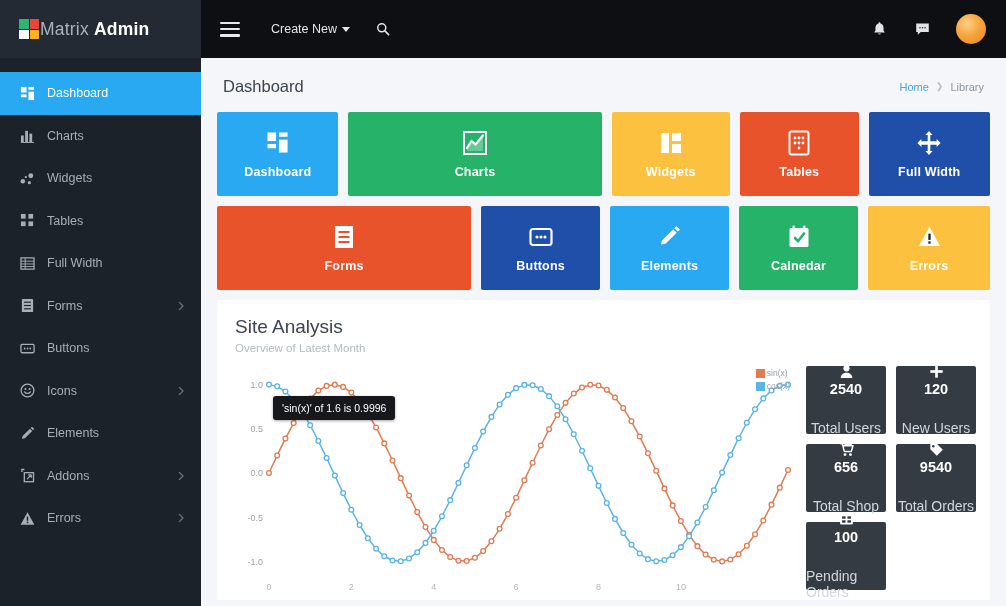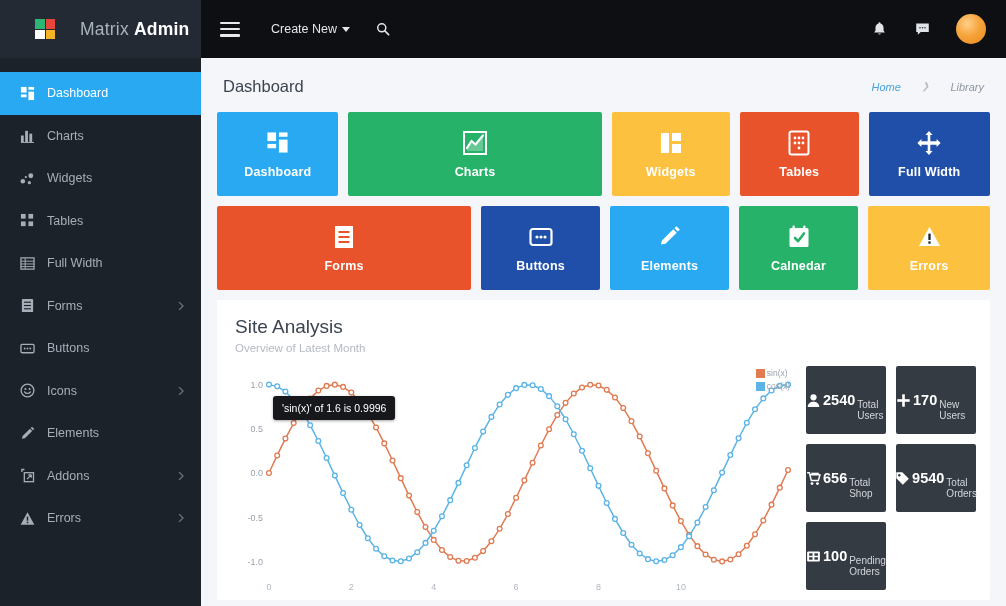--- a/index.html
+++ b/index.html
@@ -9,22 +9,22 @@
     background: #ffffff; overflow: hidden;
   }
   .app { position: relative; width: 1006px; height: 606px; display: flex; background:#f4f6f9; }
 
   
   .sidebar {
     width: 201px; height: 606px; background: #1c2229;
     display: flex; flex-direction: column; flex: 0 0 201px;
   }
   .brand {
-    height: 58px; display: flex; align-items: center; gap: 25px;
-    padding-left: 35px; background: #242a33; text-align: right;
+    height: 58px; display: flex; align-items: center; gap: 1px;
+    padding-left: 19px; background: #242a33; text-align: right;
   }
   .logo-grid {
     width: 20px; height: 20px; display: grid;
     grid-template-columns: 1fr 1fr; grid-template-rows: 1fr 1fr; gap: 1px;
   }
   .logo-grid i { display:block; }
   .brand-text { font-size: 17.5px; letter-spacing: .2px; white-space: nowrap; }
   .brand-text .m1 { color: #a9b2bd; font-weight: 400; }
   .brand-text .m2 { color: #ffffff; font-weight: 700; }
 
@@ -68,21 +68,21 @@
   }
 
   
   .content { flex:1 1 auto; background:#f4f6f9; padding: 0 0 0 0; overflow:hidden; }
 
   .pagehead {
     display:flex; align-items:center; justify-content:space-between;
     padding: 19px 22px 16px 22px;
   }
   .page-title { font-size: 16.5px; color: #3c4450; font-weight: 400; }
-  .crumbs { display:flex; align-items:flex-start; gap:21px; font-size: 11px; font-style: italic; }
+  .crumbs { display:flex; align-items:flex-start; gap:7px; font-size: 11px; }
   .crumb-link { color: #4aa3df; cursor:pointer; }
   .crumb-sep { color:#b6bcc6; font-size:9px; }
   .crumb-cur { color: #8e96a2; }
 
   
   .tiles { padding: 0 16px; }
   .tile-row { display:flex; gap: 10px; margin-bottom: 10px; }
   .tile {
     height: 84px; border-radius: 2px; display:flex; flex-direction:column;
     align-items:center; justify-content:center; gap:9px; cursor:pointer;
@@ -112,26 +112,26 @@
   .legend { position:absolute; right: 4px; top: 2px; }
   .legend-row { display:flex; align-items:center; gap:2px; margin-bottom: 3px; }
   .legend-sw { width: 9px; height: 9px; display:block; }
   .legend-txt { font-size: 8.5px; color:#9aa2ad; }
 
   
   .stats { display:grid; grid-template-columns: 80px 80px; grid-auto-rows: 68px;
            gap: 10px; flex:0 0 170px; align-content:start; }
   .stat {
     background:#353b43; border-radius:2px; color:#fff; display:flex;
-    flex-direction:row; align-items:center; justify-content:center; gap:2px; cursor:pointer;
+    flex-direction:column; align-items:center; justify-content:center; gap:2px; cursor:pointer;
   }
   .stat .s-ico { height:17px; display:flex; align-items:center; }
   .stat .s-ico svg { display:block; width:15px; height:15px; }
   .stat .s-val { font-size: 14.5px; font-weight:700; line-height:1.15; }
-  .stat .s-lab { font-size: 10px; color:#d3d7dc;margin-top:20px; }
+  .stat .s-lab { font-size: 14px; color:#d3d7dc;margin-top:20px; }
 </style>
 </head>
 <body>
 
 <div class="app">
 
   <aside class="sidebar">
     <div class="brand">
       <span class="logo-grid">
           <i style="background: rgb(43, 182, 115);"></i>
@@ -631,21 +631,21 @@
                 <span class="s-val">2540</span>
                 <span class="s-lab">Total Users</span>
               </div>
               <div class="stat">
                 <span class="s-ico">
                   <svg viewBox="0 0 16 16">
                     <rect x="6.6" y="1.4" width="2.8" height="13.2" fill="#fff"></rect>
                     <rect x="1.4" y="6.6" width="13.2" height="2.8" fill="#fff"></rect>
                   </svg>
                 </span>
-                <span class="s-val">170</span>
+                <span class="s-val">120</span>
                 <span class="s-lab">New Users</span>
               </div>
               <div class="stat">
                 <span class="s-ico">
                   <svg viewBox="0 0 16 16">
                     <path d="M1.2 1.8h2.4l2 8.2h7.6l1.7-6H4.6" fill="none" stroke="#fff" stroke-width="1.6" stroke-linejoin="round"></path>
                     <rect x="5.6" y="1.8" width="8" height="1.5" fill="#fff"></rect>
                     <circle cx="6.4" cy="13.4" r="1.5" fill="#fff"></circle>
                     <circle cx="12.2" cy="13.4" r="1.5" fill="#fff"></circle>
                   </svg>

